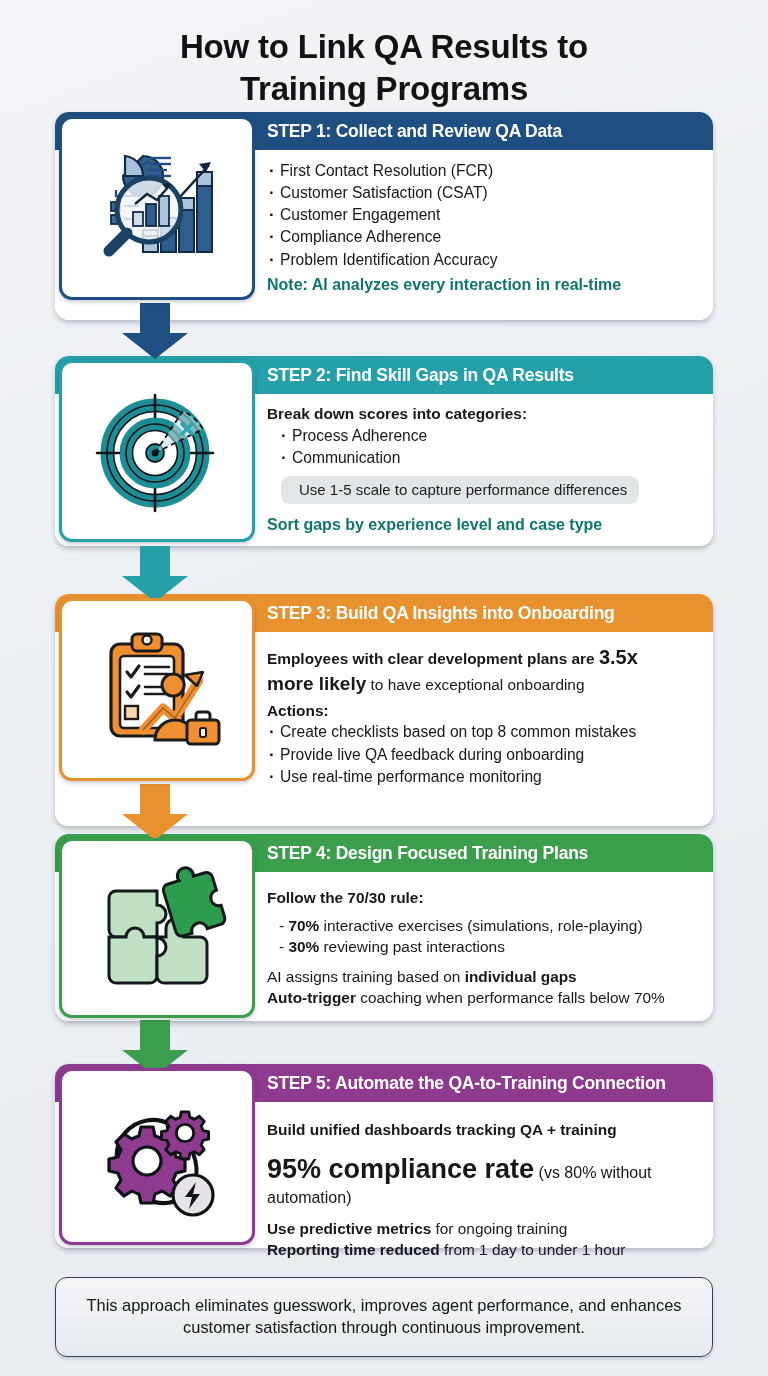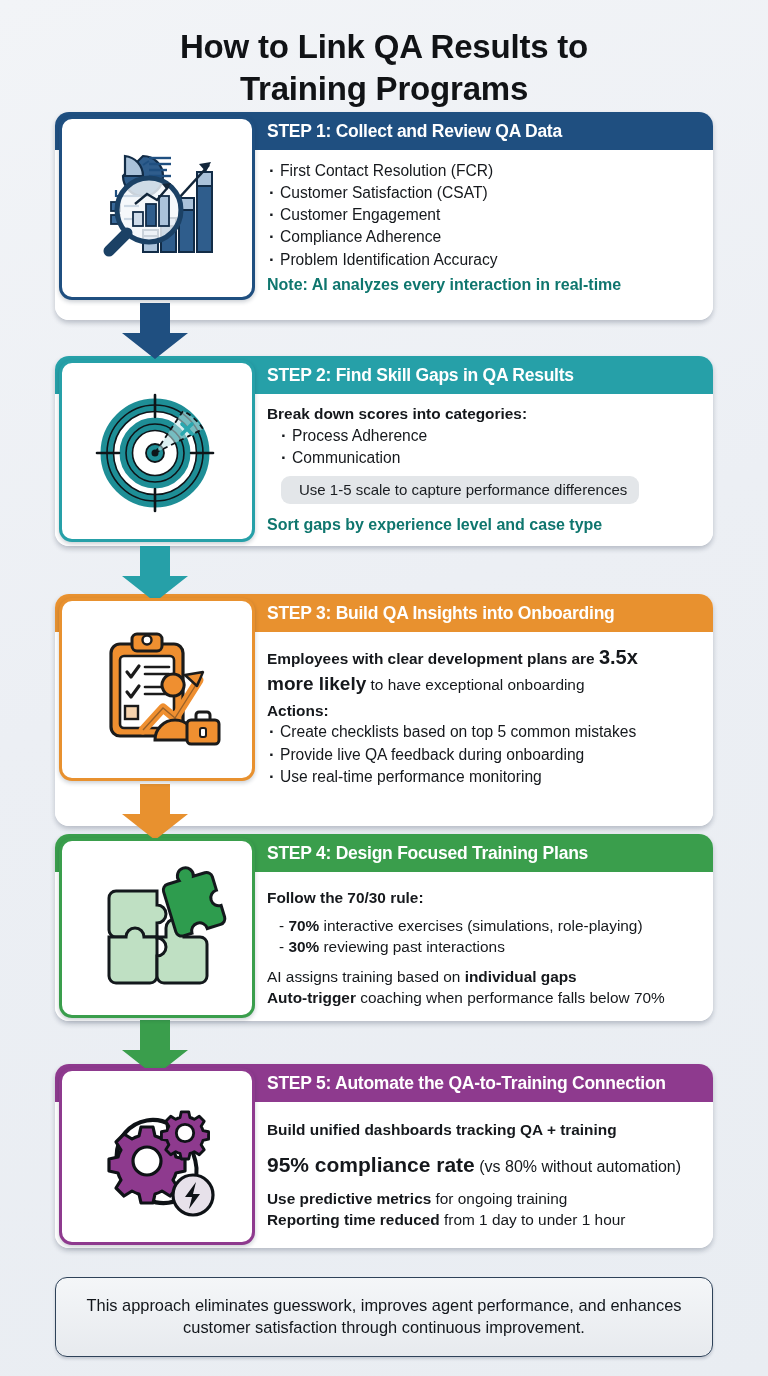--- a/index.html
+++ b/index.html
@@ -250,21 +250,21 @@
     <div class="step-head" style="background:#e8912f;">
       <span class="step-head-label">STEP 3: Build QA Insights into Onboarding</span>
     </div>
     <div class="step-body" style="height:194px;">
       <div class="bt" style="margin-top:2px;">
         <span style="font-weight:bold;">Employees with clear development plans are </span><span style="font-weight:bold;font-size:20px;">3.5x</span><br>
         <span style="font-weight:bold;font-size:19px;">more likely</span><span> to have exceptional onboarding</span>
       </div>
       <div class="bt bold" style="margin-top:4px;">Actions:</div>
       <ul class="bullets">
-        <li>Create checklists based on top 5 common mistakes</li>
+        <li>Create checklists based on top 8 common mistakes</li>
         <li>Provide live QA feedback during onboarding</li>
         <li>Use real-time performance monitoring</li>
       </ul>
     </div>
     <div class="icon-panel" style="height:183px; border-color:#e8912f;">
       <svg width="140" height="140" viewBox="0 0 140 140">
 
         <rect x="24" y="24" width="72" height="92" rx="9" fill="#ef8f30" stroke="#1b1b1b" stroke-width="3.2"></rect>
         <rect x="33" y="36" width="54" height="72" rx="4" fill="#ffffff" stroke="#1b1b1b" stroke-width="2.6"></rect>
         <rect x="45" y="14" width="30" height="17" rx="5" fill="#ef8f30" stroke="#1b1b1b" stroke-width="3"></rect>
@@ -341,21 +341,21 @@
     </svg>
   </div>
 
   <div class="step" id="card5" style="top:1064px;">
     <div class="step-head" style="background:#8e3a8e;">
       <span class="step-head-label">STEP 5: Automate the QA-to-Training Connection</span>
     </div>
     <div class="step-body" style="height:146px;">
       <div class="bt bold" style="margin-top:8px;">Build unified dashboards tracking QA + training</div>
       <div class="bt" style="margin-top:10px;">
-        <span style="font-weight:bold;font-size:21px;">95% compliance rate</span><span style="font-size:16px;"> (vs 80% without automation)</span>
+        <span style="font-weight:bold;font-size:27px;">95% compliance rate</span><span style="font-size:16px;"> (vs 80% without automation)</span>
       </div>
       <div class="bt" style="margin-top:10px;">
         <b>Use predictive metrics</b><span> for ongoing training</span>
       </div>
       <div class="bt">
         <b>Reporting time reduced</b><span> from 1 day to under 1 hour</span>
       </div>
     </div>
     <div class="icon-panel" style="height:177px; border-color:#8e3a8e;">
       <svg width="140" height="140" viewBox="0 0 140 140">

